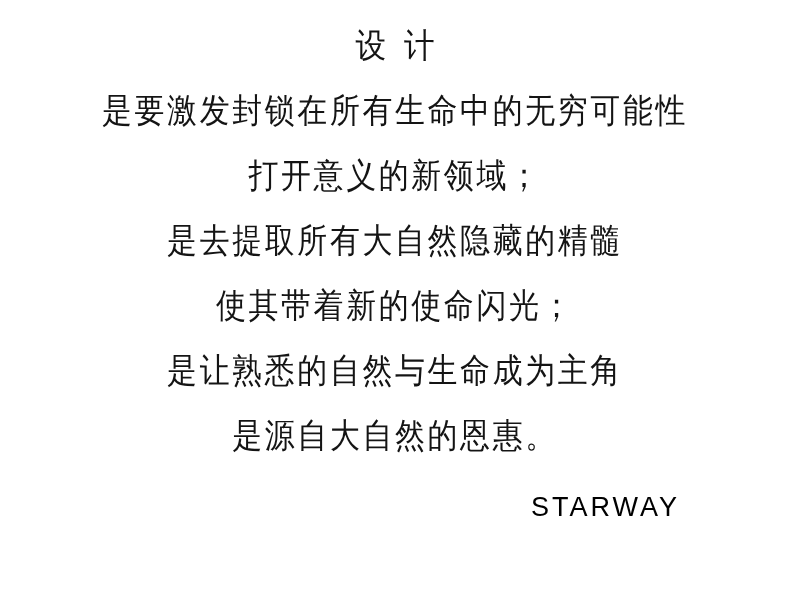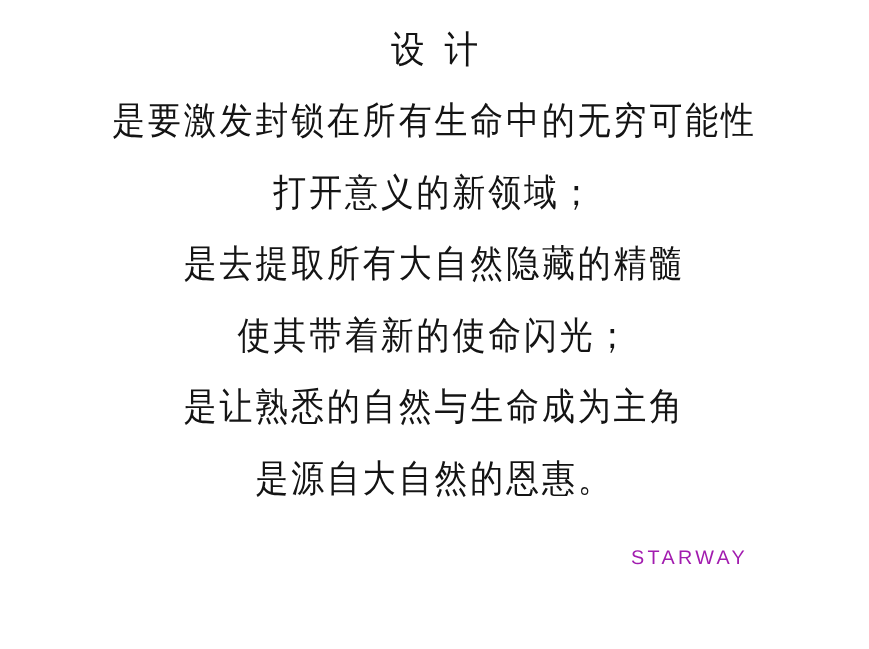--- a/index.html
+++ b/index.html
@@ -42,26 +42,26 @@
     color: #141414;
     letter-spacing: 20px;
     text-indent: 20px;
     transform: scaleX(0.9);
     transform-origin: center;
   }
   .signature {
     margin-top: 24px;
     height: 30px;
     line-height: 30px;
-    font-size: 18px;
+    font-size: 27px;
     font-weight: 300;
     text-align: right;
     padding-right: 110px;
     letter-spacing: 3px;
-    color: #a21caf;
+    color: #000000;
   }
 </style>
 </head>
 <body>
 
 <div class="page">
   <h1 class="title">设计</h1>
 
   <div class="line">是要激发封锁在所有生命中的无穷可能性</div>
 

